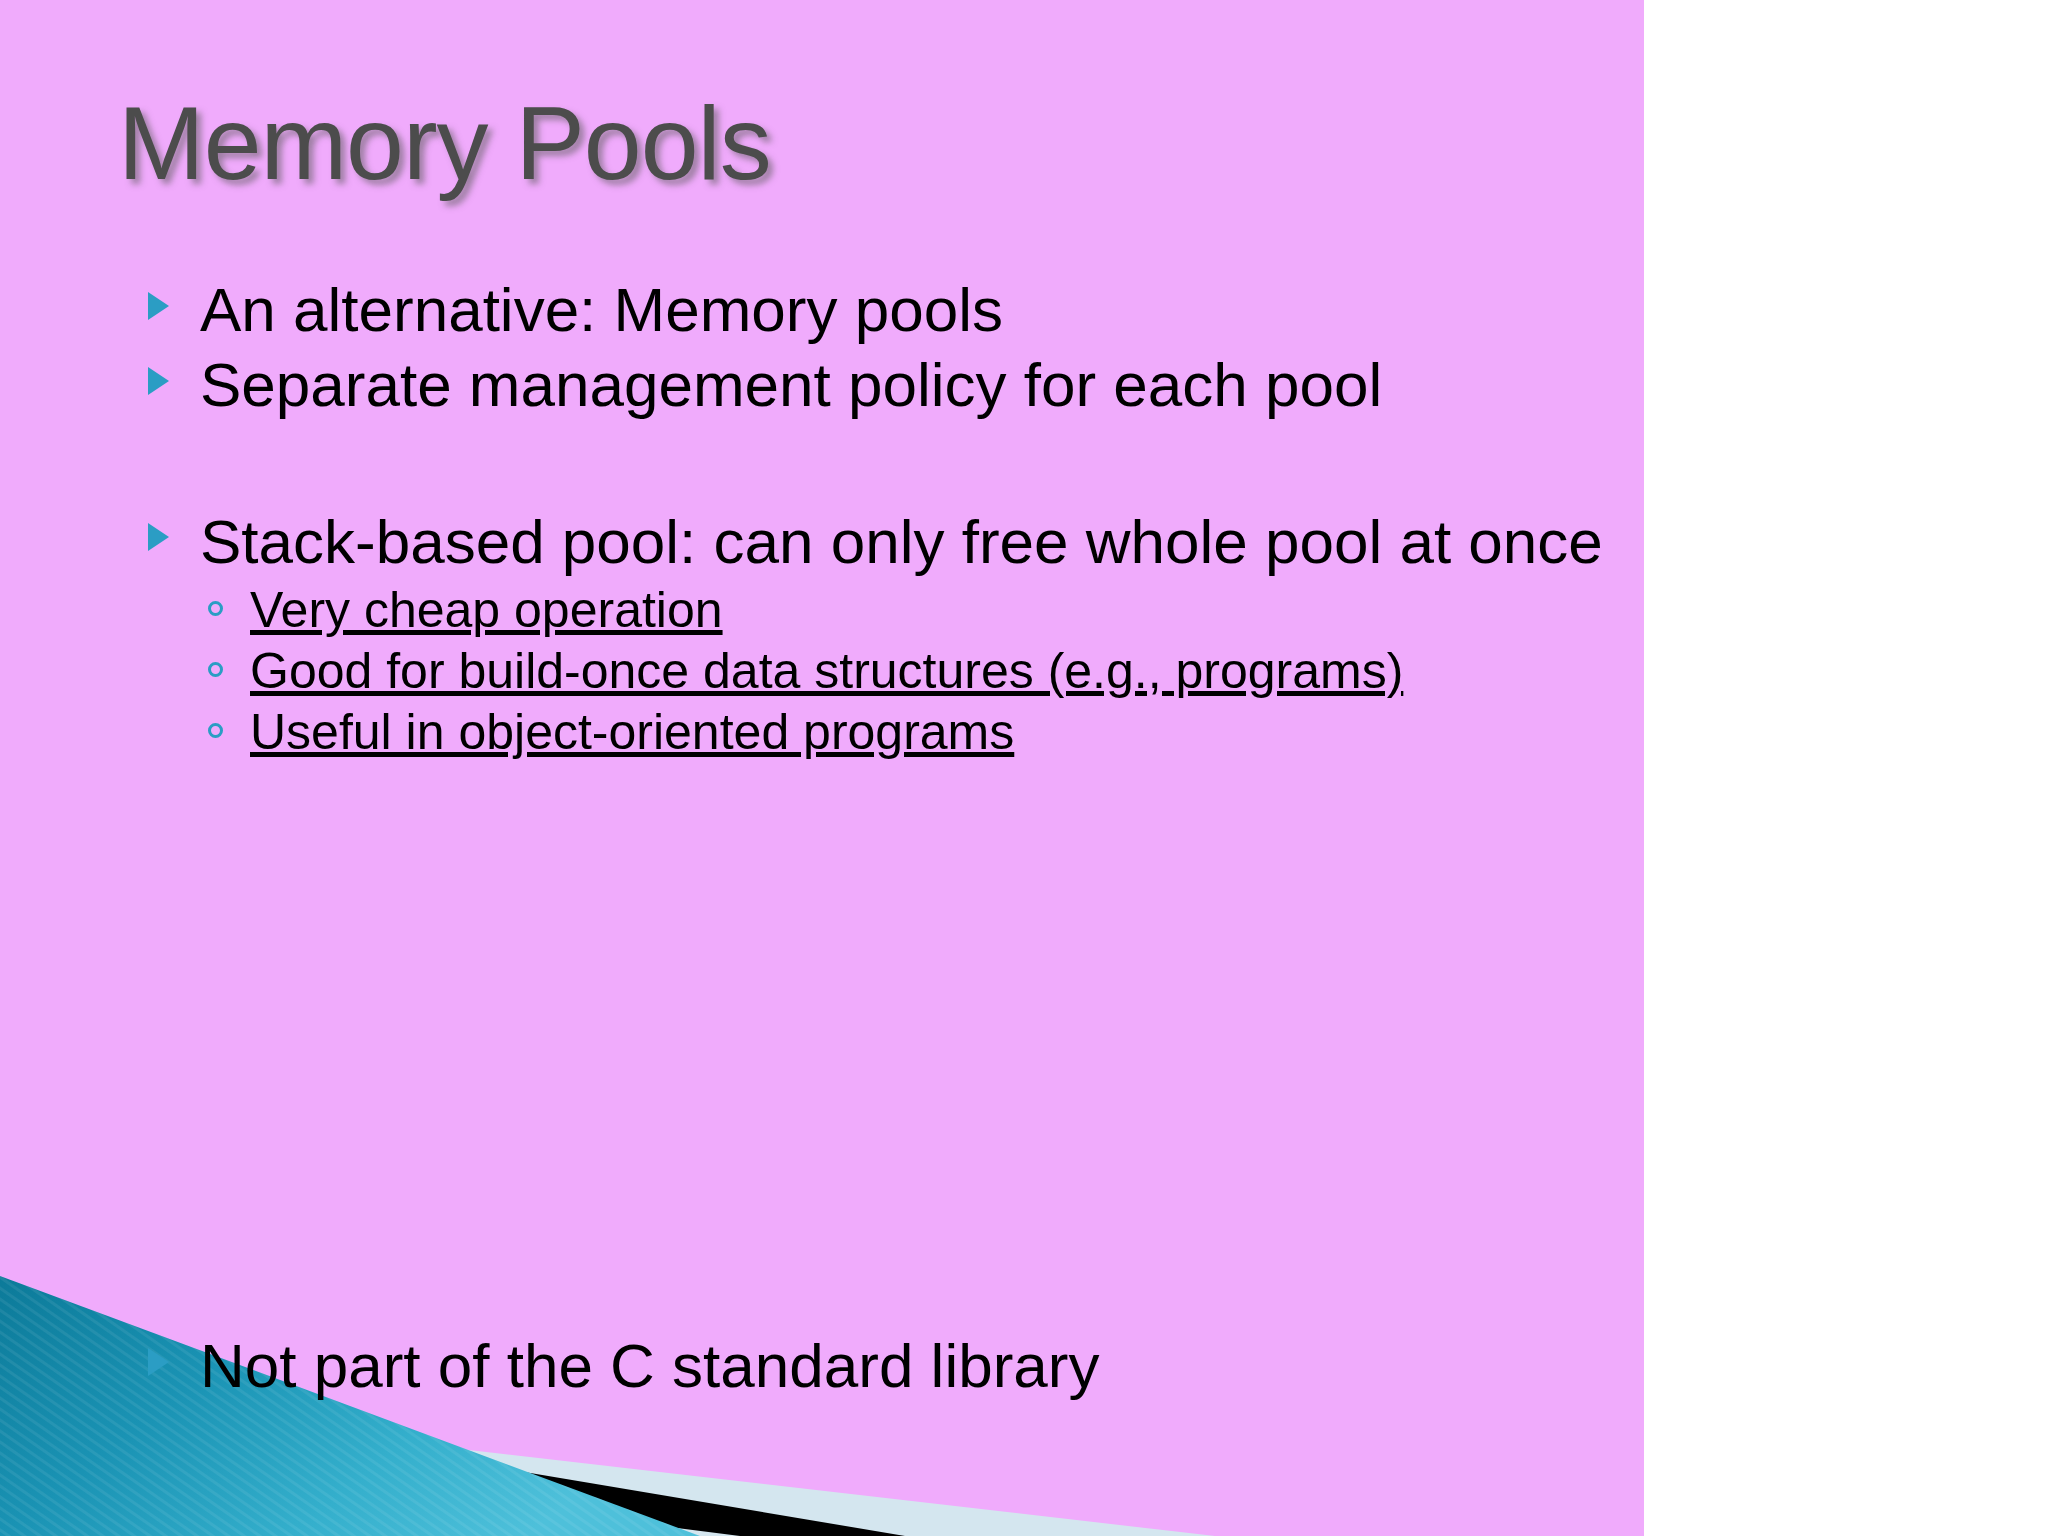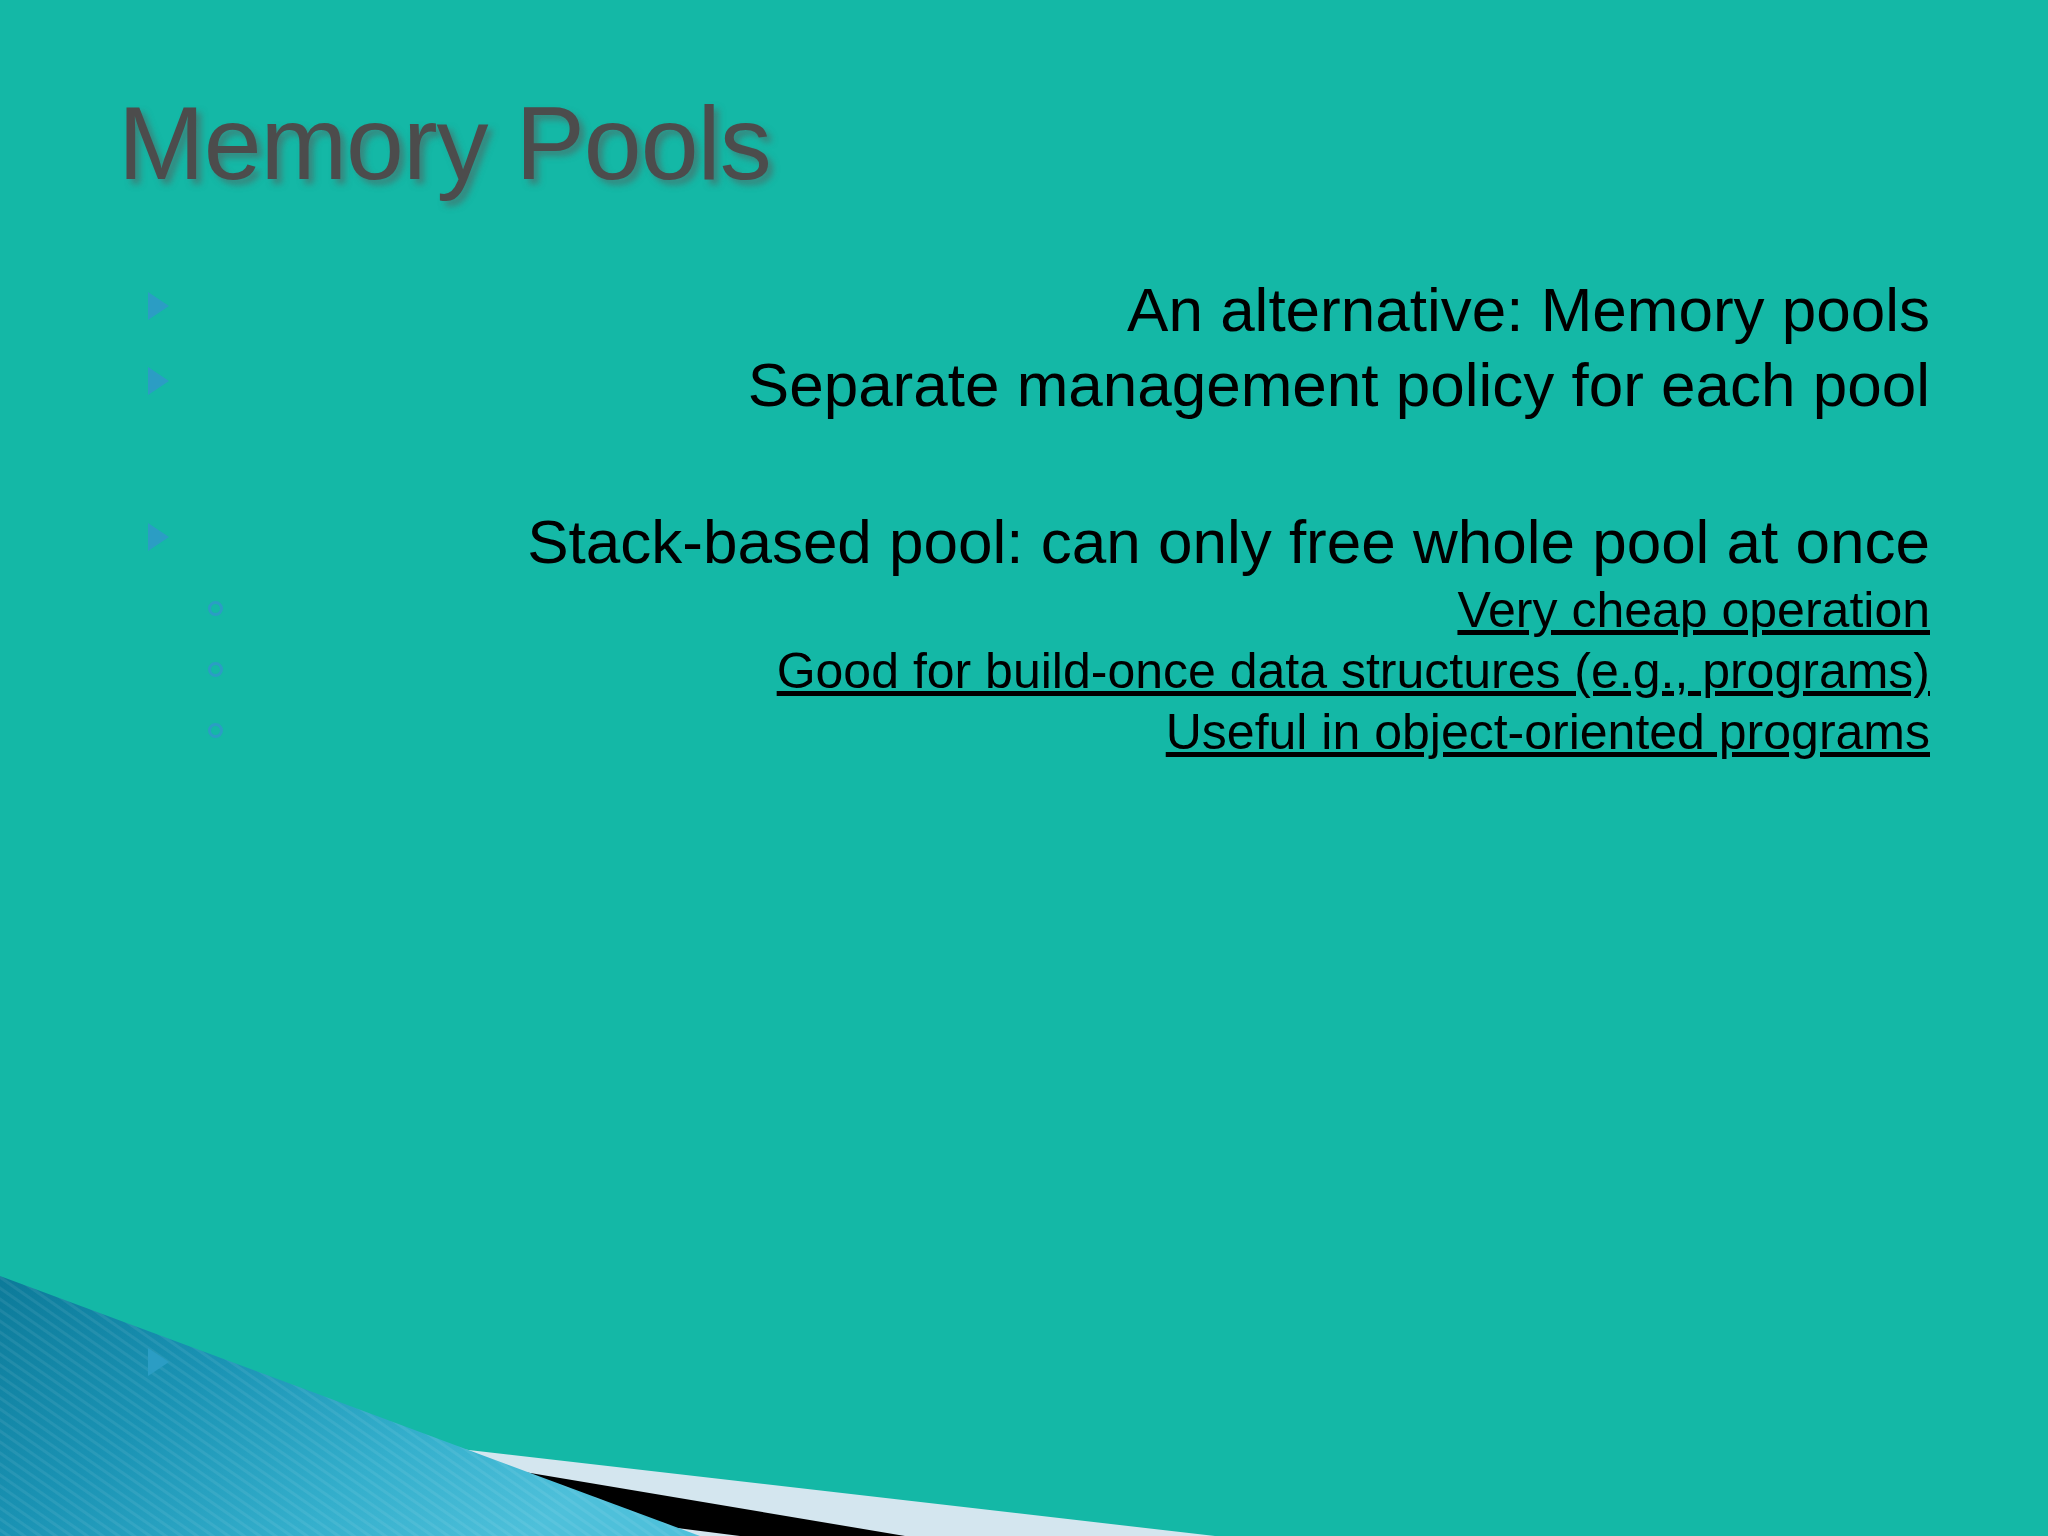--- a/index.html
+++ b/index.html
@@ -2,26 +2,25 @@
 <html><head>
 <meta charset="utf-8">
 <style>
   html, body {
     margin: 0;
     padding: 0;
     background: #ffffff;
   }
   #slide {
     position: relative;
-    width: 2048px;
+    width: 1644px;
     height: 1536px;
-    background: #14b8a6;
+    background: #f0abfc;
     overflow: hidden;
     font-family: "Liberation Sans", sans-serif;
-    text-align: right;
   }
 
   
   #title {
     position: absolute;
     left: 118px;
     top: 86px;
     font-size: 104px;
     font-weight: 400;
     letter-spacing: -1px;
@@ -176,15 +175,16 @@
 
       <polygon points="0,138 905,290 740,290 0,196" fill="#000000"></polygon>
 
       <polygon points="0,30 700,290 0,290" fill="url(#tealGrad)"></polygon>
       <polygon points="0,30 700,290 0,290" fill="url(#stripes)"></polygon>
     </svg>
   </div>
 
   <div id="last-line">
     <span class="marker"></span>
+    <span>Not part of the C standard library</span>
   </div>
 
 </div>
 
 </body></html>

